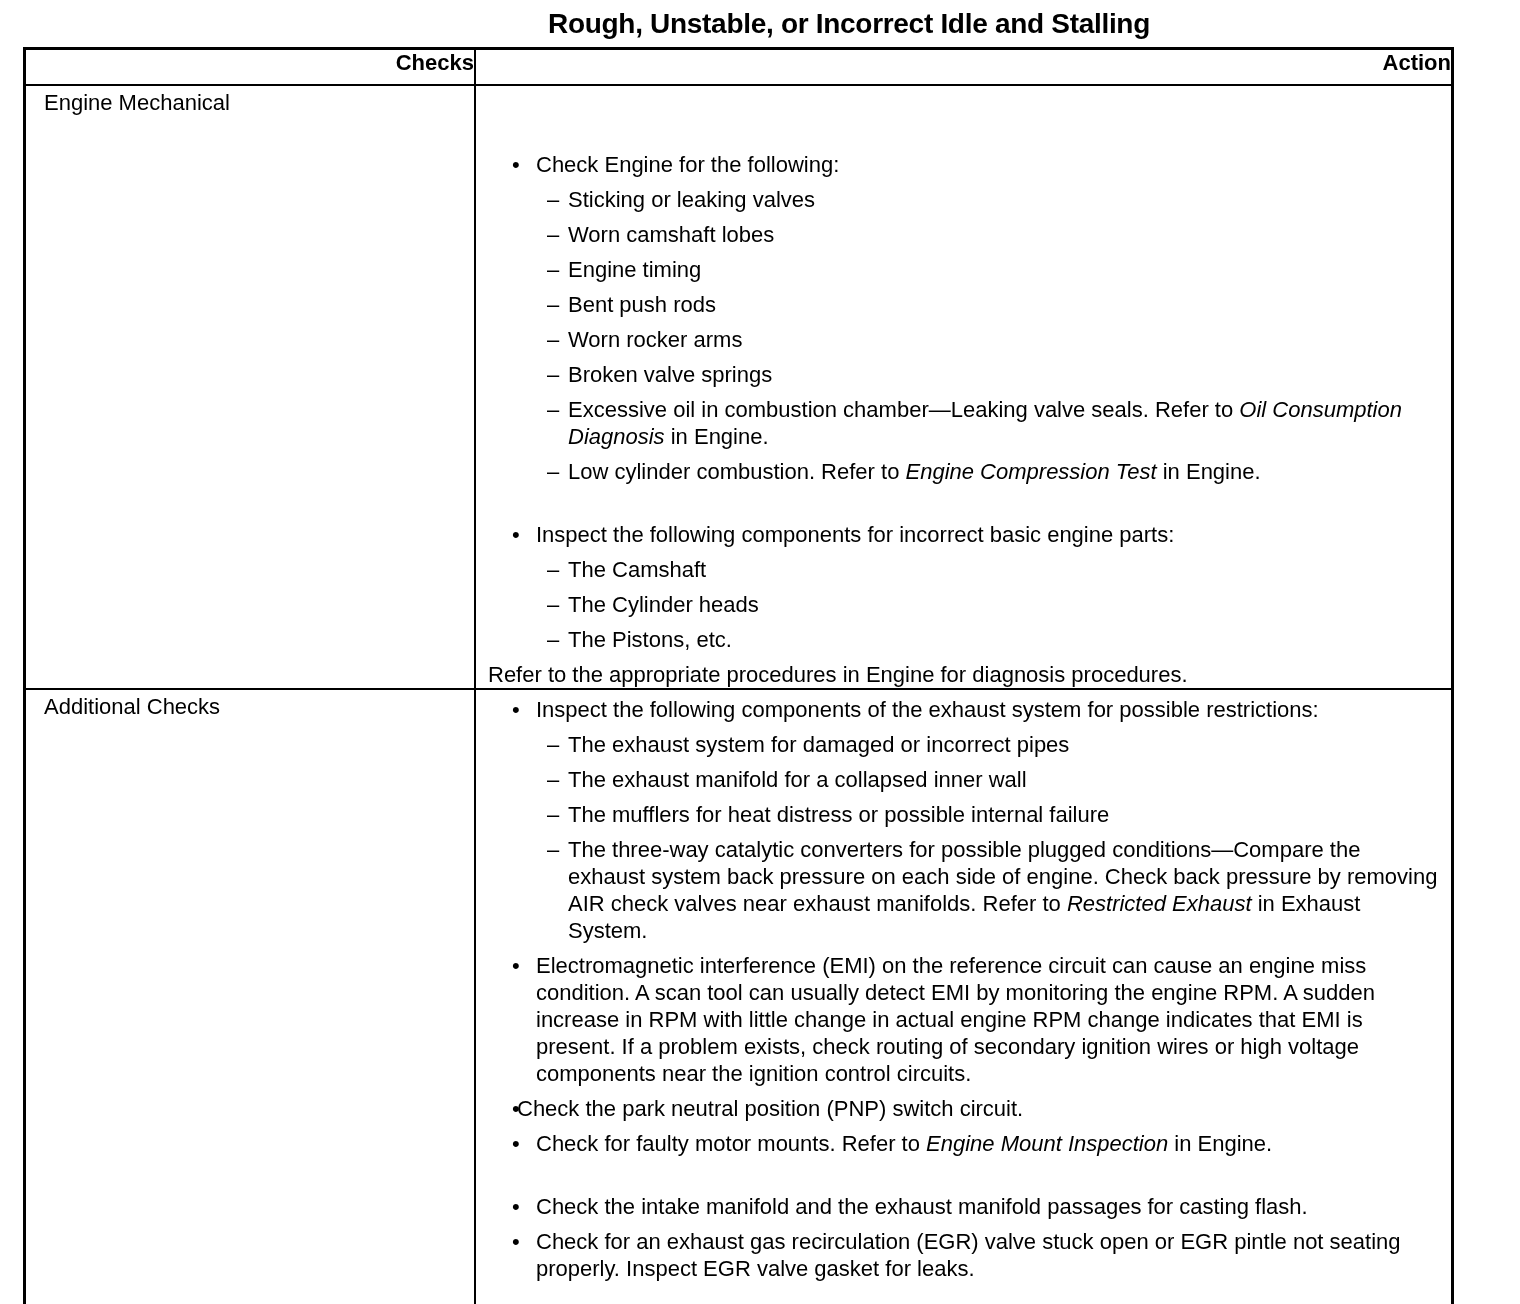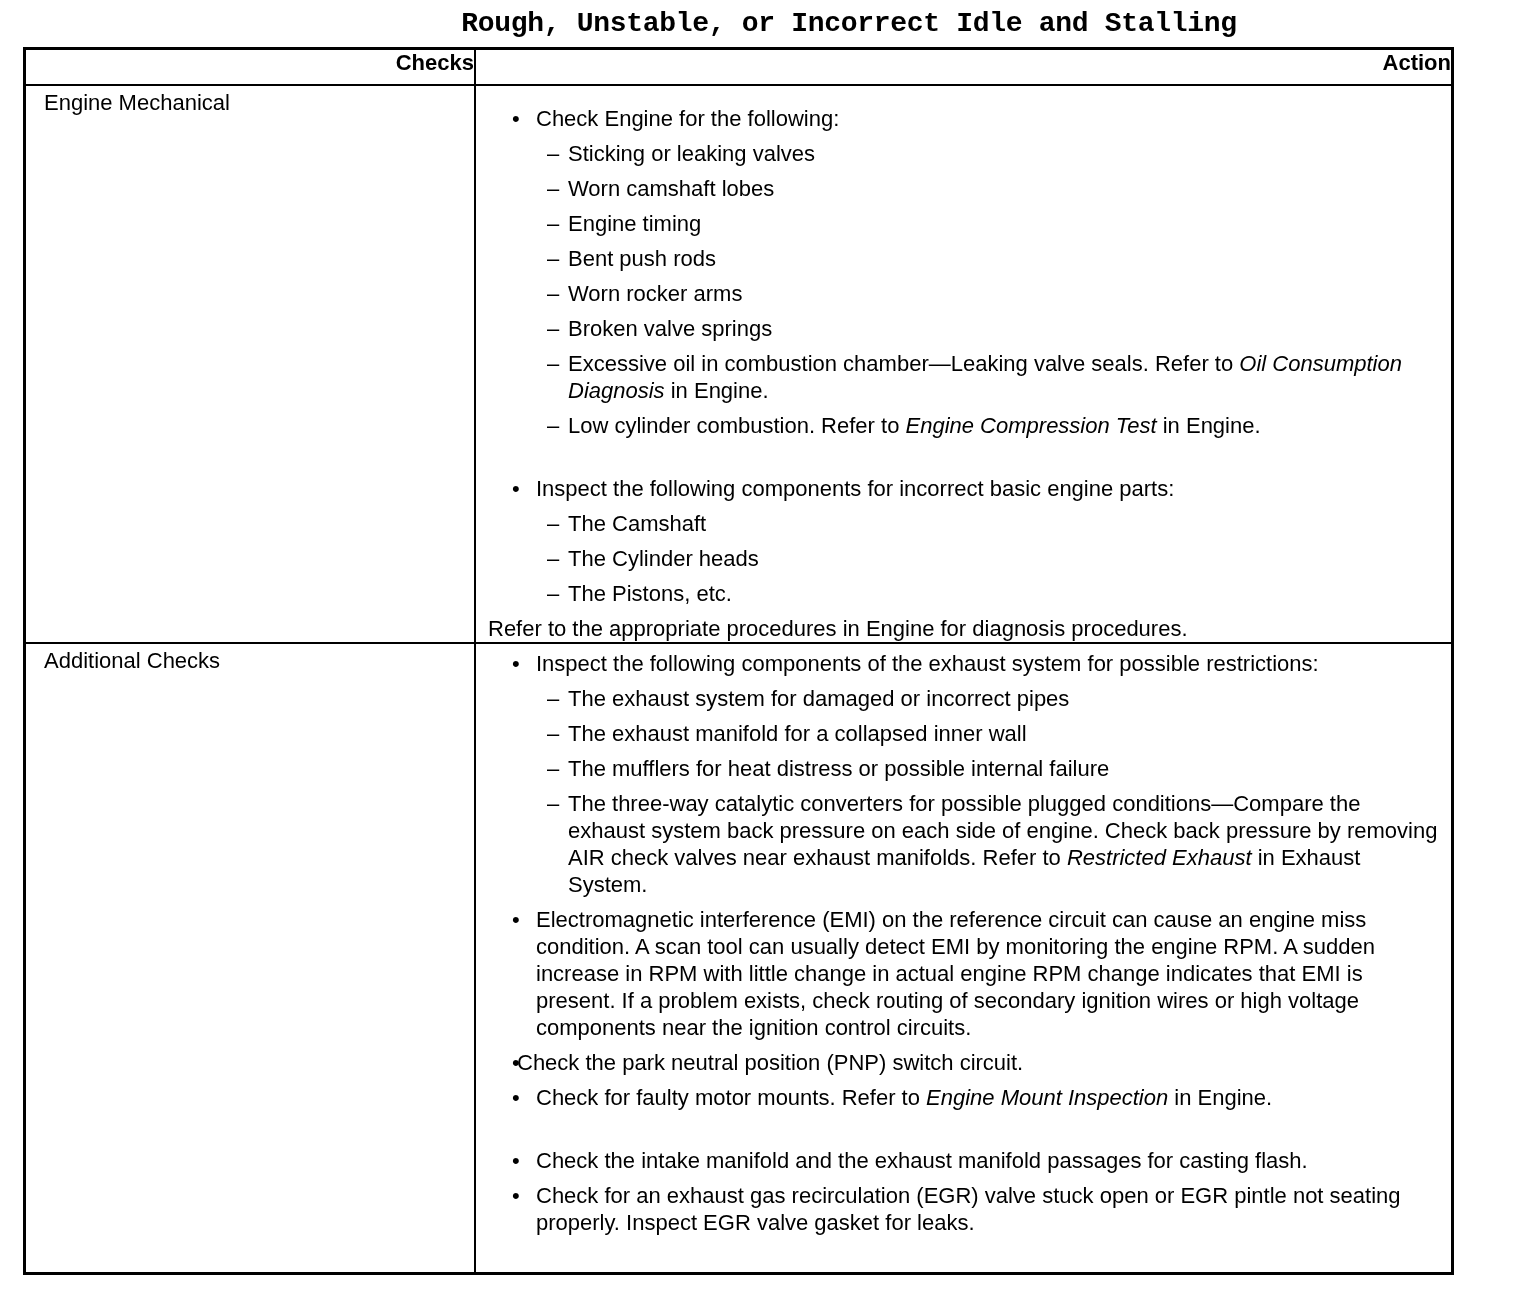--- a/index.html
+++ b/index.html
@@ -4,21 +4,20 @@
 <style>
   html, body { margin: 0; padding: 0; background: #ffffff; }
   body {
     width: 1520px; height: 1304px; position: relative; overflow: hidden;
     font-family: "Liberation Sans", sans-serif; color: #000;
   }
   .title {
     position: absolute; left: 0; top: 8px; width: 1360px;
     text-align: center; font-weight: bold; font-size: 28px; letter-spacing: -0.3px;
     padding-left: 0;
-    font-family: Liberation Mono, monospace;
   }
   .title span { display: inline-block; margin-left: 338px; }
   table.diag {
     position: absolute; left: 23px; top: 47px;
     width: 1431px; border-collapse: collapse;
     border: 3px solid #000;
   }
   table.diag th, table.diag td {
     border: 2.5px solid #000; vertical-align: top;
   }
@@ -55,21 +54,21 @@
     <tr>
       <th class="checks-h">Checks</th>
       <th>Action</th>
     </tr>
   </thead>
   <tbody>
 
     <tr style="height:411px;">
       <td class="check-cell">Engine Mechanical</td>
       <td class="action-cell">
-        <div style="padding-top:19px;">
+        <div style="padding-top:19px;margin-top:46px;">
           <div class="bullet" style="margin-bottom:8px;">Check Engine for the following:</div>
           <div class="dash" style="margin-bottom:8px;">Sticking or leaking valves</div>
           <div class="dash" style="margin-bottom:8px;">Worn camshaft lobes</div>
           <div class="dash" style="margin-bottom:8px;">Engine timing</div>
           <div class="dash" style="margin-bottom:8px;">Bent push rods</div>
           <div class="dash" style="margin-bottom:8px;">Worn rocker arms</div>
           <div class="dash" style="margin-bottom:8px;">Broken valve springs</div>
           <div class="dash" style="margin-bottom:8px;"><span>Excessive oil in combustion chamber—Leaking valve seals. Refer to </span><em>Oil Consumption Diagnosis</em><span> in Engine.</span></div>
           <div class="dash" style="margin-bottom:36px;"><span>Low cylinder combustion. Refer to </span><em>Engine Compression Test</em><span> in Engine.</span></div>
           <div class="bullet" style="margin-bottom:8px;">Inspect the following components for incorrect basic engine parts:</div>

